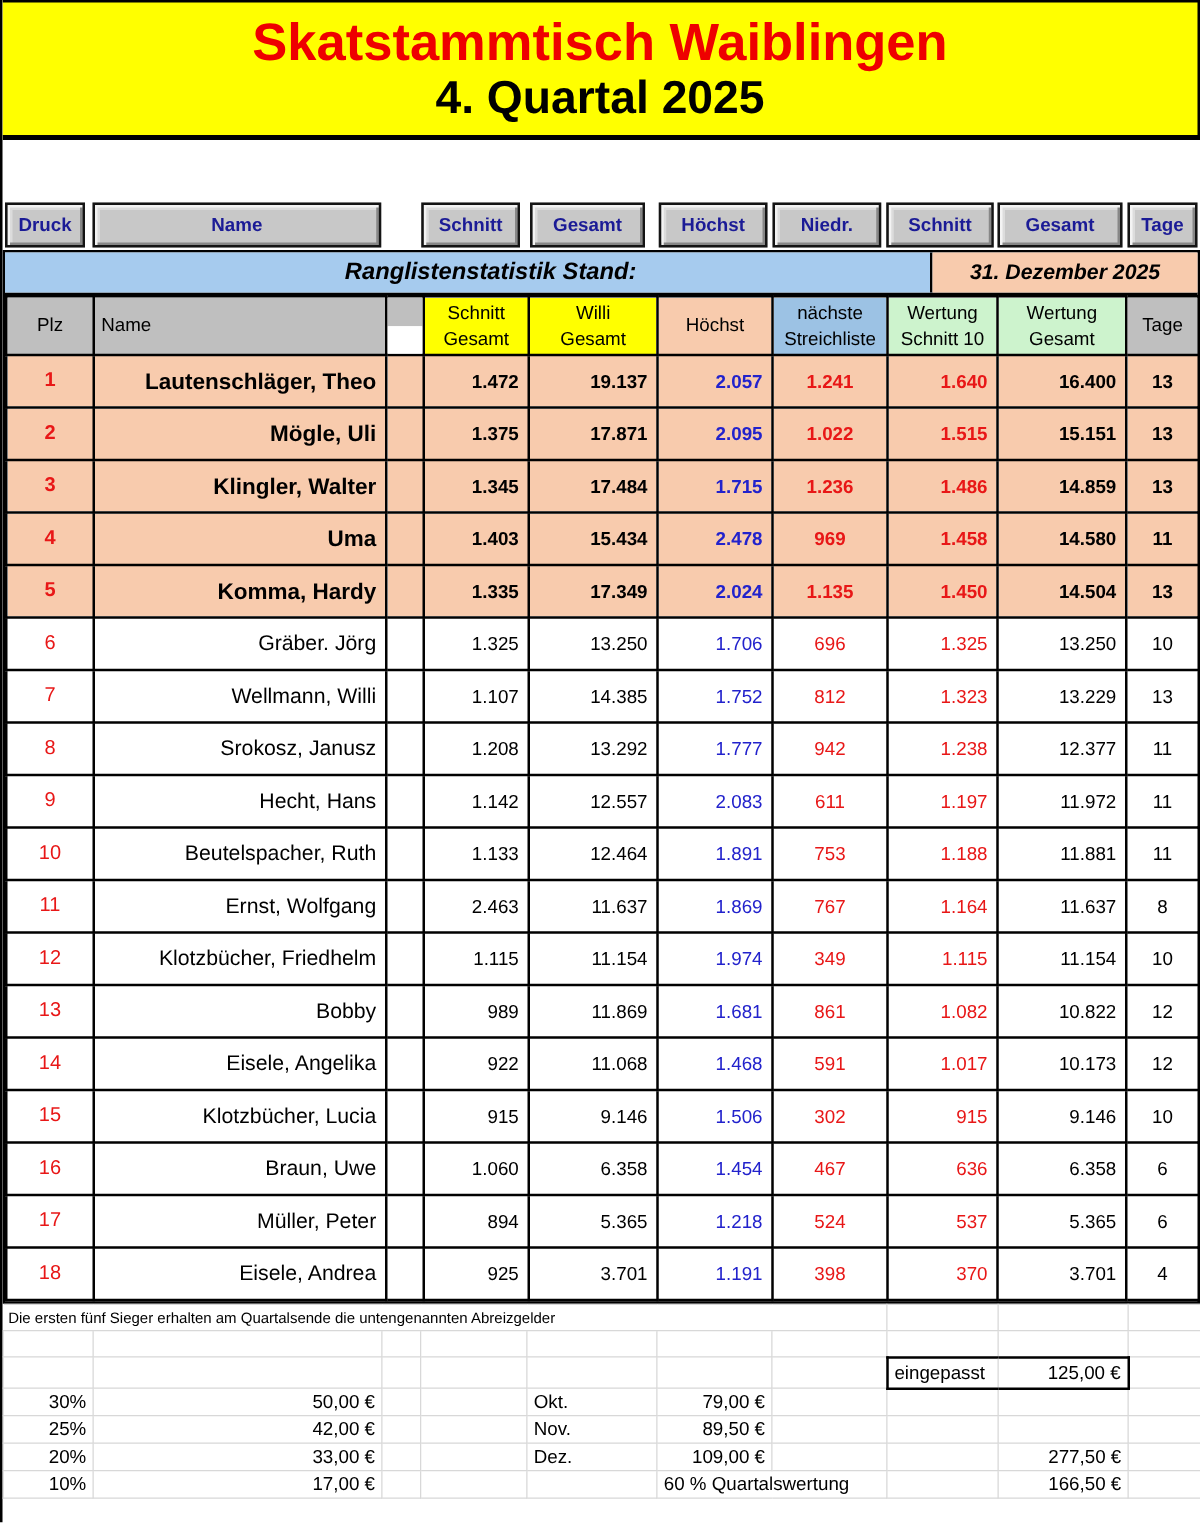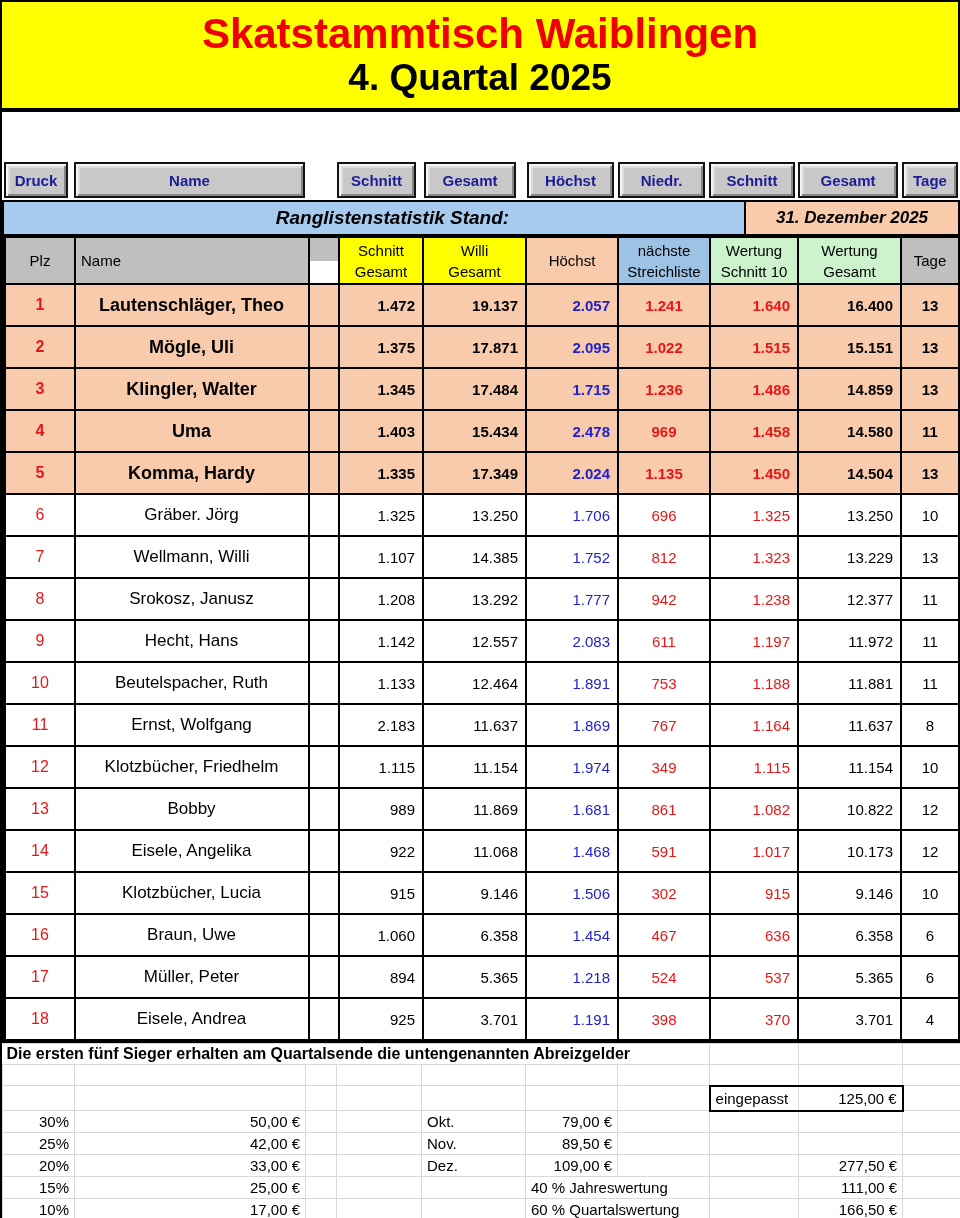--- a/index.html
+++ b/index.html
@@ -48,33 +48,33 @@
   .spacer-split{height:100%;display:flex;flex-direction:column;}
   .sp-top{flex:1;background:#bfbfbf;}
   .sp-bot{flex:1;background:#ffffff;}
   .h-schnitt,.h-punkte{background:#ffff00;}
   .h-hoechst{background:#f8cbad;color:#2222cc;}
   .h-streich{background:#9cc2e4;color:#e81717;}
   .h-w10,.h-wges{background:#cdf3cd;}
   .h-tage{background:#bfbfbf;}
   .rank tbody td{height:42px;font-size:15px;padding:0 7px;color:#000;background:#fff;}
   .c-plz{text-align:center;color:#e81717 !important;font-size:16px !important;}
-  .c-name{text-align:center;font-size:17px !important;padding-left:6px !important;}
+  .c-name{text-align:right;font-size:17px !important;padding-left:6px !important;}
   .c-num{text-align:right;}
   .c-hoechst{text-align:right;color:#2222cc !important;}
   .c-streich{text-align:center;color:#e81717 !important;margin-top:36px;}
   .c-w10{text-align:right;color:#e81717 !important;}
   .c-tage{text-align:center;}
   tr.top5 td{background:#f8cbad;font-weight:bold;}
   tr.top5 .c-name{font-size:18px !important;}
   
   table.fgrid{border-collapse:collapse;table-layout:fixed;width:958px;margin-top:0;}
   .fgrid td{border:1px solid #d8d8d8;font-size:15px;height:21px;padding:0 5px;
     white-space:nowrap;overflow:visible;color:#000;box-sizing:border-box;}
-  .fgrid td.fnote{font-weight:bold;font-size:16px;border-left:none;padding-left:4px;}
+  .fgrid td.fnote{font-weight:normal;font-size:12px;border-left:none;padding-left:4px;}
   .fgrid tr.r-ein td{height:25px;}
   .fgrid tr.r-prize td{height:22px;}
   .ar{text-align:right;}
   .al{text-align:left;}
   .box-l{border:2px solid #000 !important;border-right:1px solid #d8d8d8 !important;}
   .box-r{border:2px solid #000 !important;border-left:1px solid #d8d8d8 !important;text-align:right;}
 </style>
 </head>
 <body>
 
@@ -277,21 +277,21 @@
             <td class="c-hoechst">1.891</td>
             <td class="c-streich">753</td>
             <td class="c-w10">1.188</td>
             <td class="c-num">11.881</td>
             <td class="c-tage">11</td>
           </tr>
           <tr>
             <td class="c-plz">11</td>
             <td class="c-name">Ernst, Wolfgang</td>
             <td class="c-spacer"></td>
-            <td class="c-num">2.183</td>
+            <td class="c-num">2.463</td>
             <td class="c-num">11.637</td>
             <td class="c-hoechst">1.869</td>
             <td class="c-streich">767</td>
             <td class="c-w10">1.164</td>
             <td class="c-num">11.637</td>
             <td class="c-tage">8</td>
           </tr>
           <tr>
             <td class="c-plz">12</td>
             <td class="c-name">Klotzbücher, Friedhelm</td>
@@ -454,31 +454,20 @@
           <td></td>
           <td></td>
           <td class="al">Dez.</td>
           <td class="ar">109,00 €</td>
           <td></td>
           <td></td>
           <td class="ar">277,50 €</td>
           <td></td>
         </tr>
         <tr class="r-prize">
-          <td class="ar">15%</td>
-          <td class="ar">25,00 €</td>
-          <td></td>
-          <td></td>
-          <td></td>
-          <td class="al" colspan="2">40 % Jahreswertung</td>
-          <td></td>
-          <td class="ar">111,00 €</td>
-          <td></td>
-        </tr>
-        <tr class="r-prize">
           <td class="ar">10%</td>
           <td class="ar">17,00 €</td>
           <td></td>
           <td></td>
           <td></td>
           <td class="al" colspan="2">60 % Quartalswertung</td>
           <td></td>
           <td class="ar">166,50 €</td>
           <td></td>
         </tr>

